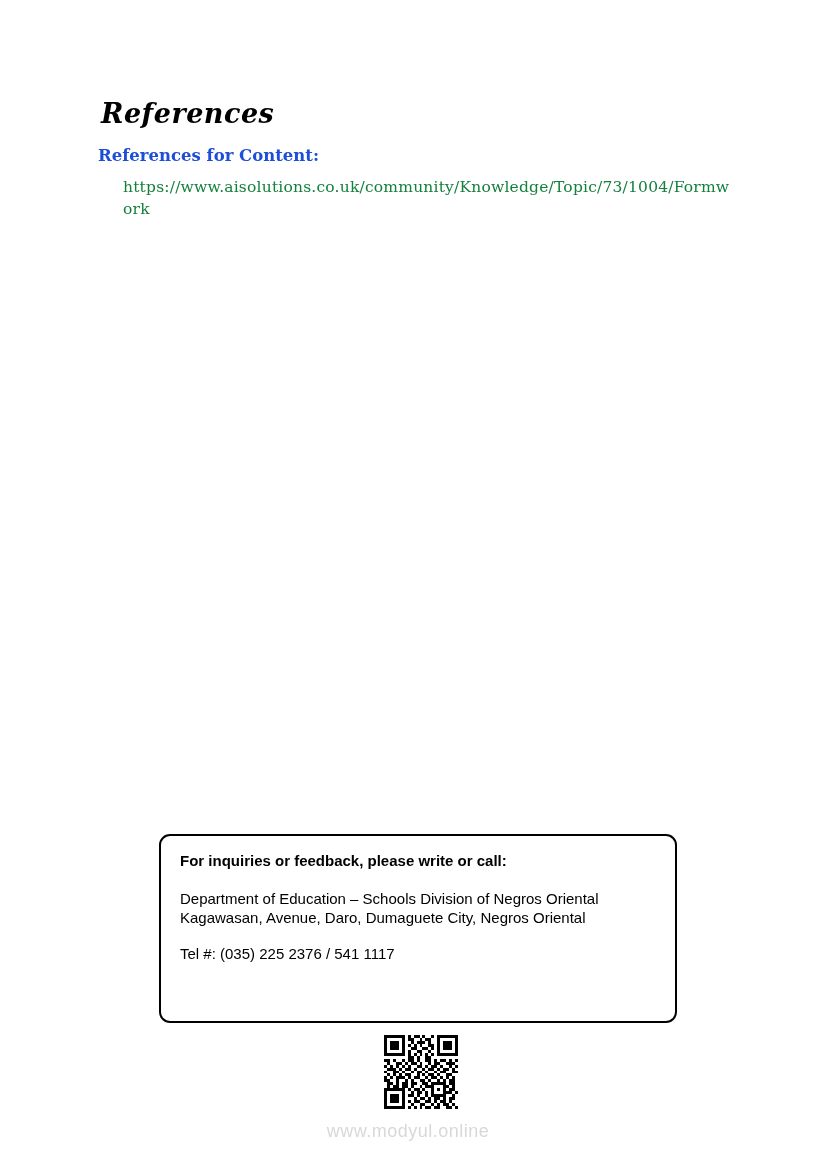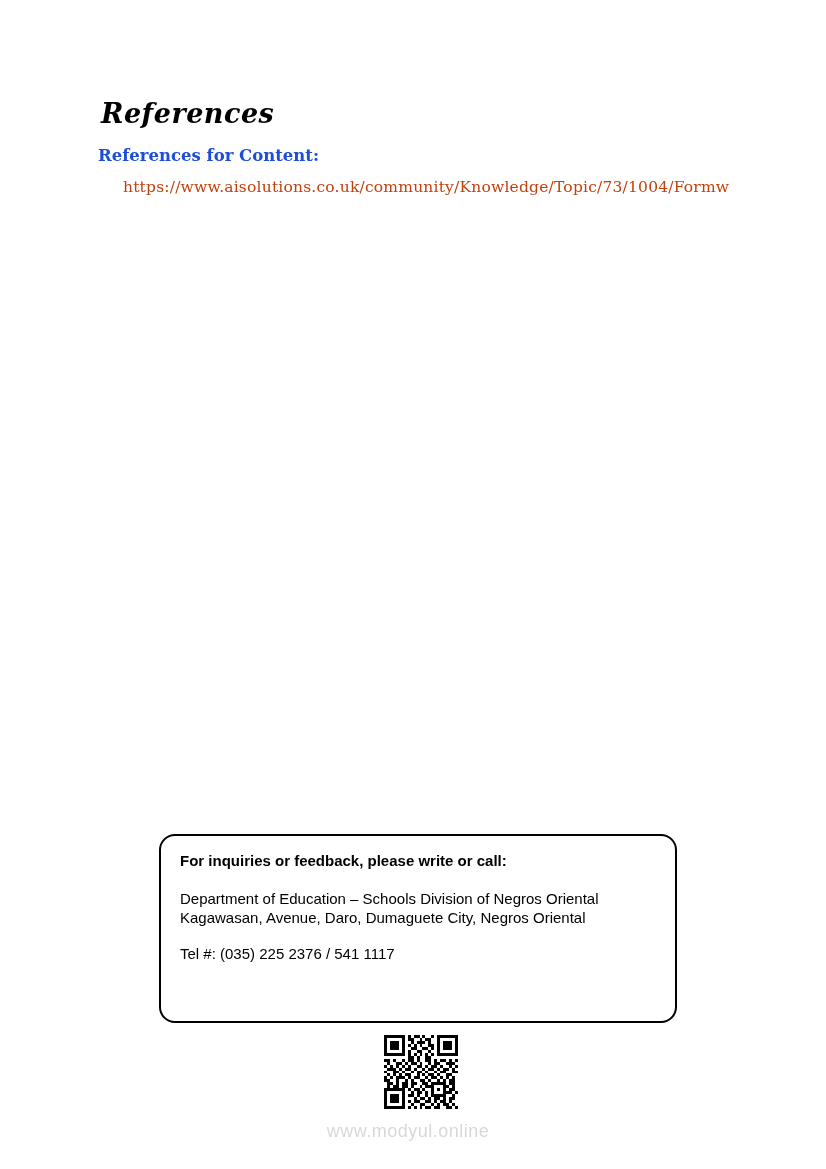--- a/index.html
+++ b/index.html
@@ -42,34 +42,34 @@
   }
   .url-block {
     position: absolute;
     left: 123px;
     top: 177px;
     width: 620px;
     font-family: "DejaVu Serif", serif;
     font-size: 15.5px;
     line-height: 21.5px;
     letter-spacing: 0.2px;
-    color: #c2410c;
+    color: #15803d;
   }
   .url-block div {
     white-space: nowrap;
   }
   .contact-box {
     position: absolute;
     left: 159px;
     top: 834px;
     width: 518px;
     height: 189px;
     box-sizing: border-box;
     border: 2px solid #000000;
-    border-radius: 16px;
+    border-radius: 11px;
     padding: 15px 18px 0 19px;
     background: #ffffff;
     font-size: 15px;
     line-height: 19px;
   }
   .contact-box p {
     margin: 0 0 19px 0;
   }
   .contact-box p.box-group {
     margin-bottom: 17px;
@@ -111,20 +111,21 @@
 <body>
 
 <div class="page">
 
   <h1 class="title">References</h1>
 
   <h2 class="section-heading">References for Content:</h2>
 
   <div class="url-block">
     <div>https://www.aisolutions.co.uk/community/Knowledge/Topic/73/1004/Formw</div>
+    <div>ork</div>
   </div>
 
   <div class="contact-box">
     <p class="box-heading">For inquiries or feedback, please write or call:</p>
     <p class="box-group">
       <span>Department of Education – Schools Division of Negros Oriental</span>
       <span>Kagawasan, Avenue, Daro, Dumaguete City, Negros Oriental</span>
     </p>
     <p class="box-group">
       <span>Tel #: (035) 225 2376 / 541 1117</span>

